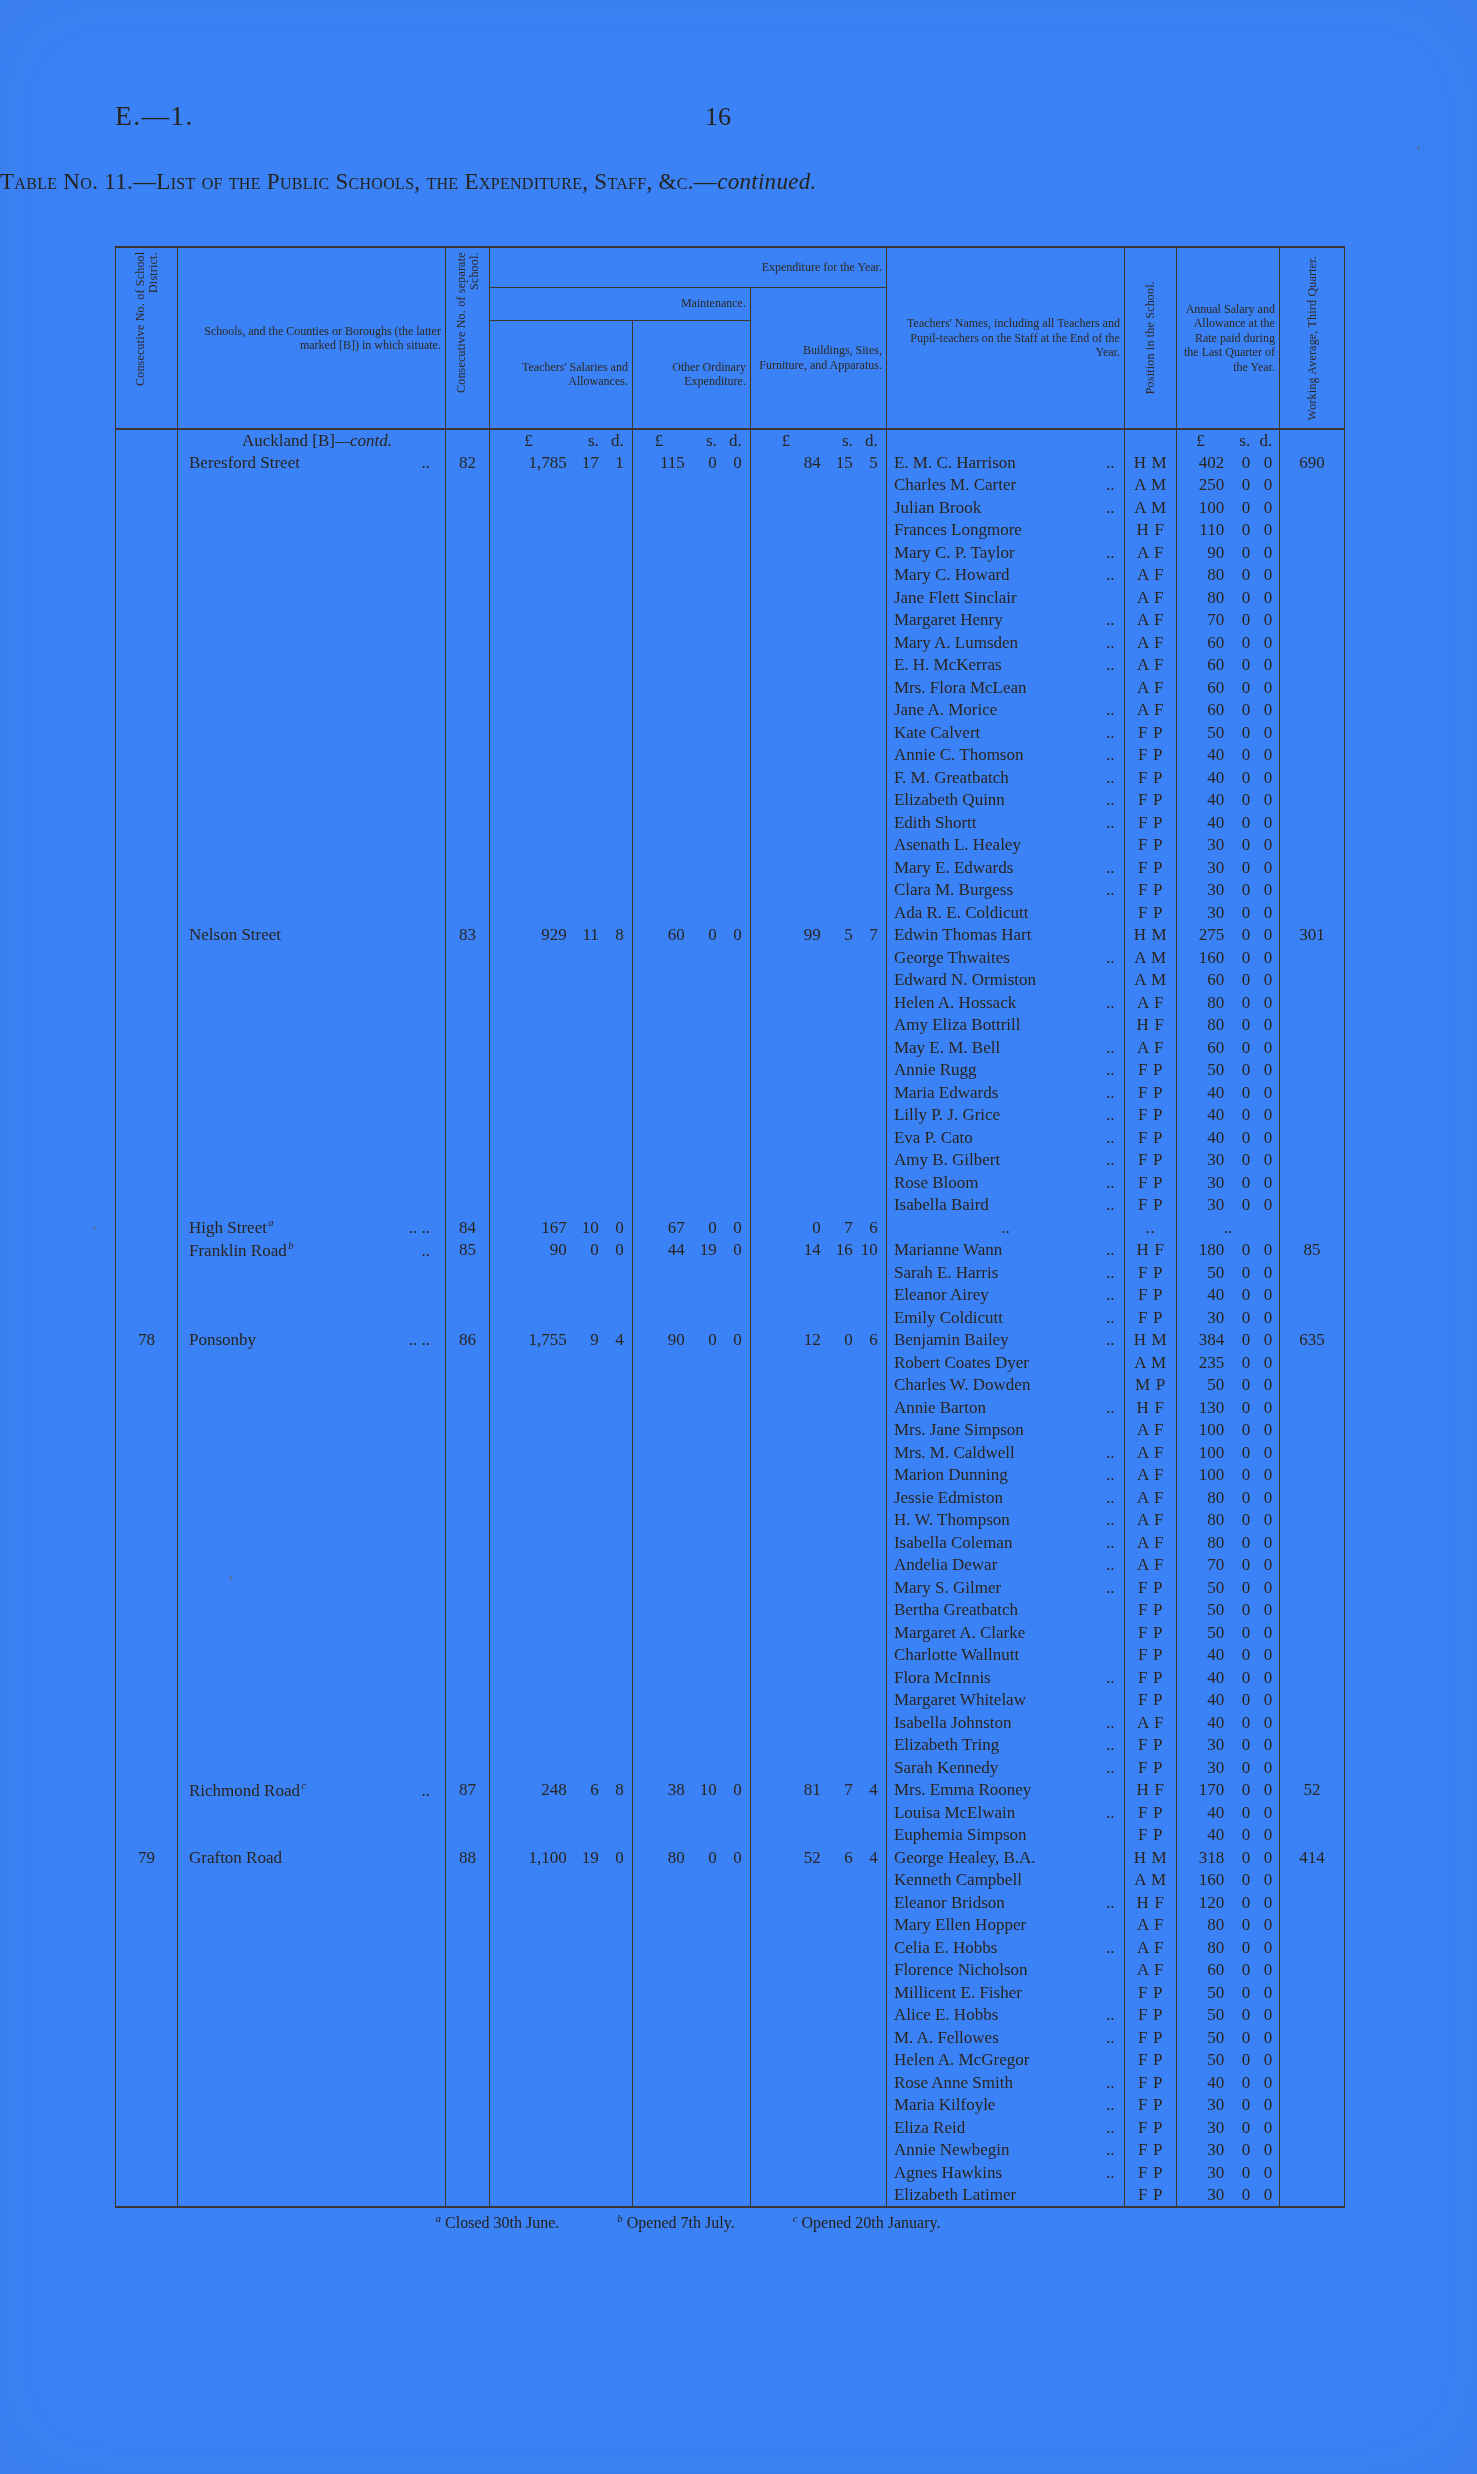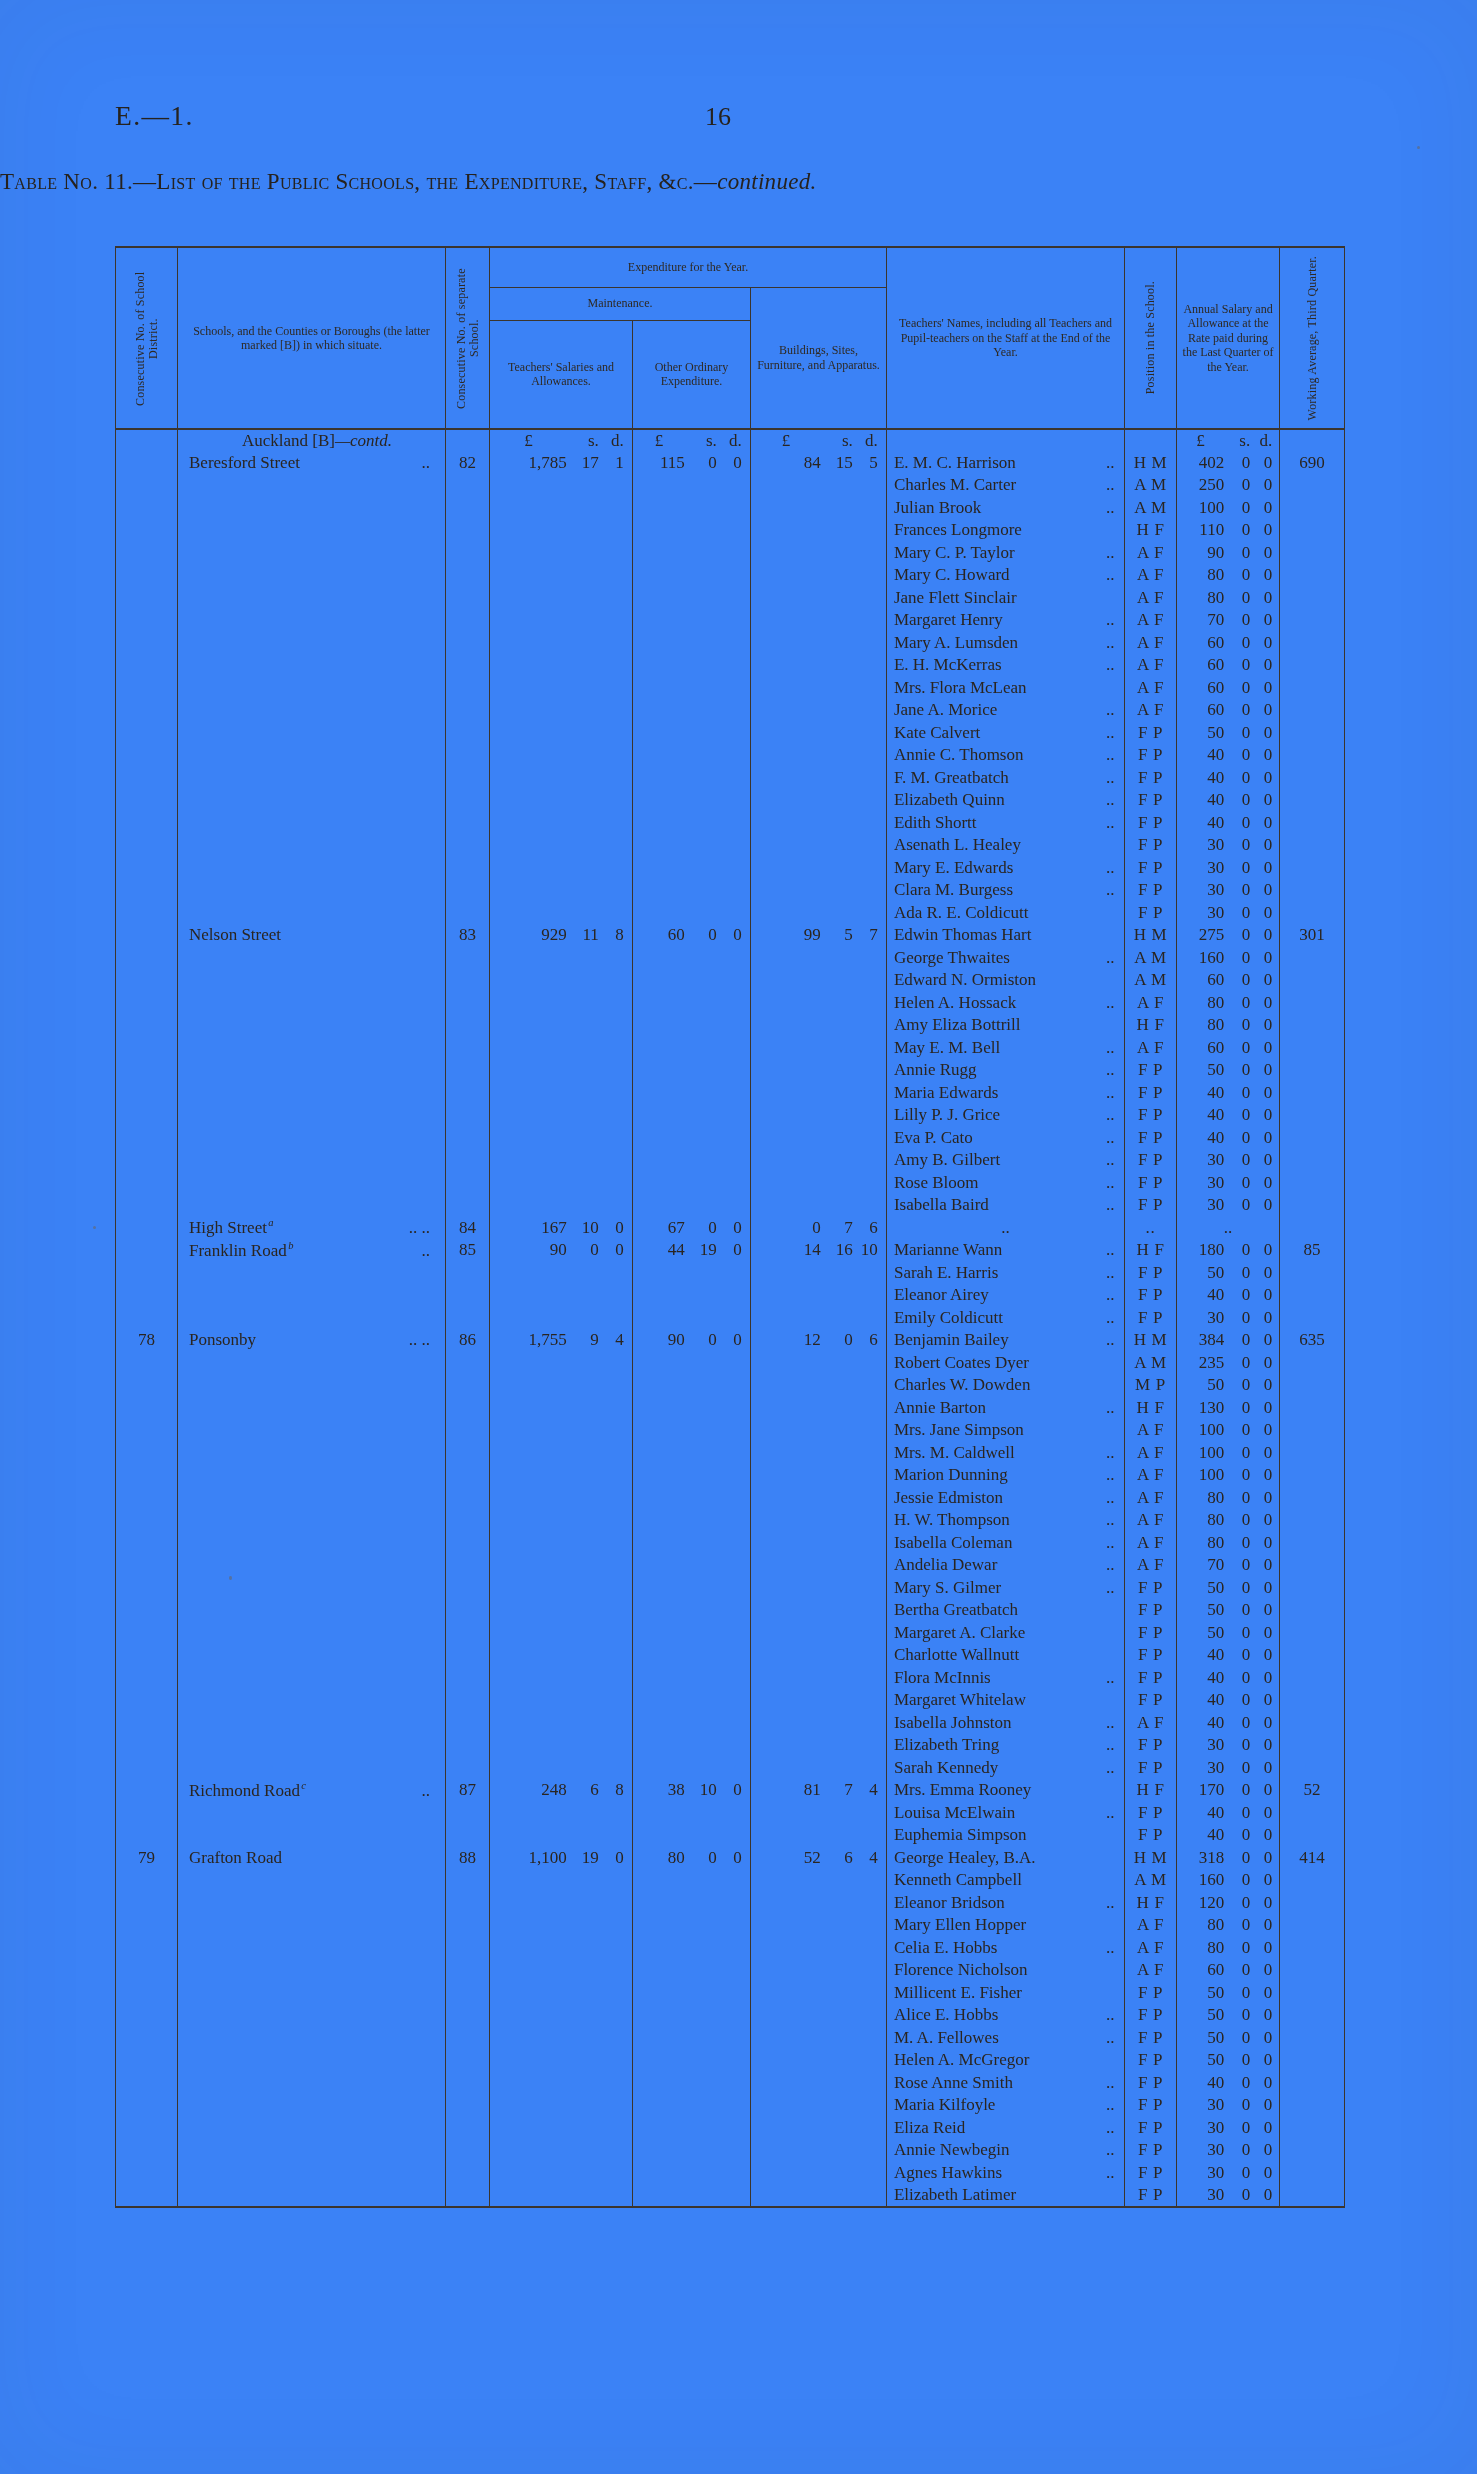--- a/index.html
+++ b/index.html
@@ -18,21 +18,21 @@
   .it { font-style: italic; }
 
   table.main {
     position:absolute; left:115px; top:246px;
     width:1228px; table-layout:fixed; border-collapse:collapse;
     font-size:17px; color:#2a2520;
   }
   table.main { border:1.4px solid #3b352e; border-top:2.1px solid #3b352e; border-bottom:2.1px solid #3b352e; }
   table.main td { border-left:1.4px solid #3b352e; border-right:1.4px solid #3b352e; }
 
-  thead td { font-size:12px; line-height:14.4px; text-align:center; vertical-align:middle; padding:2.7px 4.1px; color:#2e2923; }
+  thead td { font-size:12px; line-height:14.4px; text-align:right; vertical-align:middle; padding:2.7px 4.1px; color:#2e2923; }
   thead tr.hr1 { height:40px; }
   thead tr.hr2 { height:33px; }
   thead tr.hr3 { height:109px; }
   td.hb { border-bottom:2.1px solid #3b352e; }
   td.exp { border-bottom:1.4px solid #3b352e; }
   td.maint { border-bottom:1.4px solid #3b352e; }
   .vert {
     writing-mode: vertical-rl; transform: rotate(180deg);
     margin:0 auto; max-height:173px; line-height:13px; letter-spacing:0.2px;
   }
@@ -2111,19 +2111,24 @@
               <span class="m-p">30</span>
               <span class="m-s">0</span>
               <span class="m-d">0</span>
             </div>
           </td>
           <td class="c-wa"></td>
         </tr>
       </tbody>
   </table>
 
+  <div class="footnotes">
+    <span class="fn"><sup>a</sup><span>Closed 30th June.</span></span>
+    <span class="fn"><sup>b</sup><span>Opened 7th July.</span></span>
+    <span class="fn"><sup>c</sup><span>Opened 20th January.</span></span>
+  </div>
 
   <div class="speck" style="left:1417px; top:146px; width:3.4px; height:3.4px;"></div>
   <div class="speck" style="left:93px; top:1226px; width:3.4px; height:3.4px;"></div>
   <div class="speck" style="left:229px; top:1576px; width:2.7px; height:4.1px;"></div>
 
 </div>
 
 
 </body></html>

